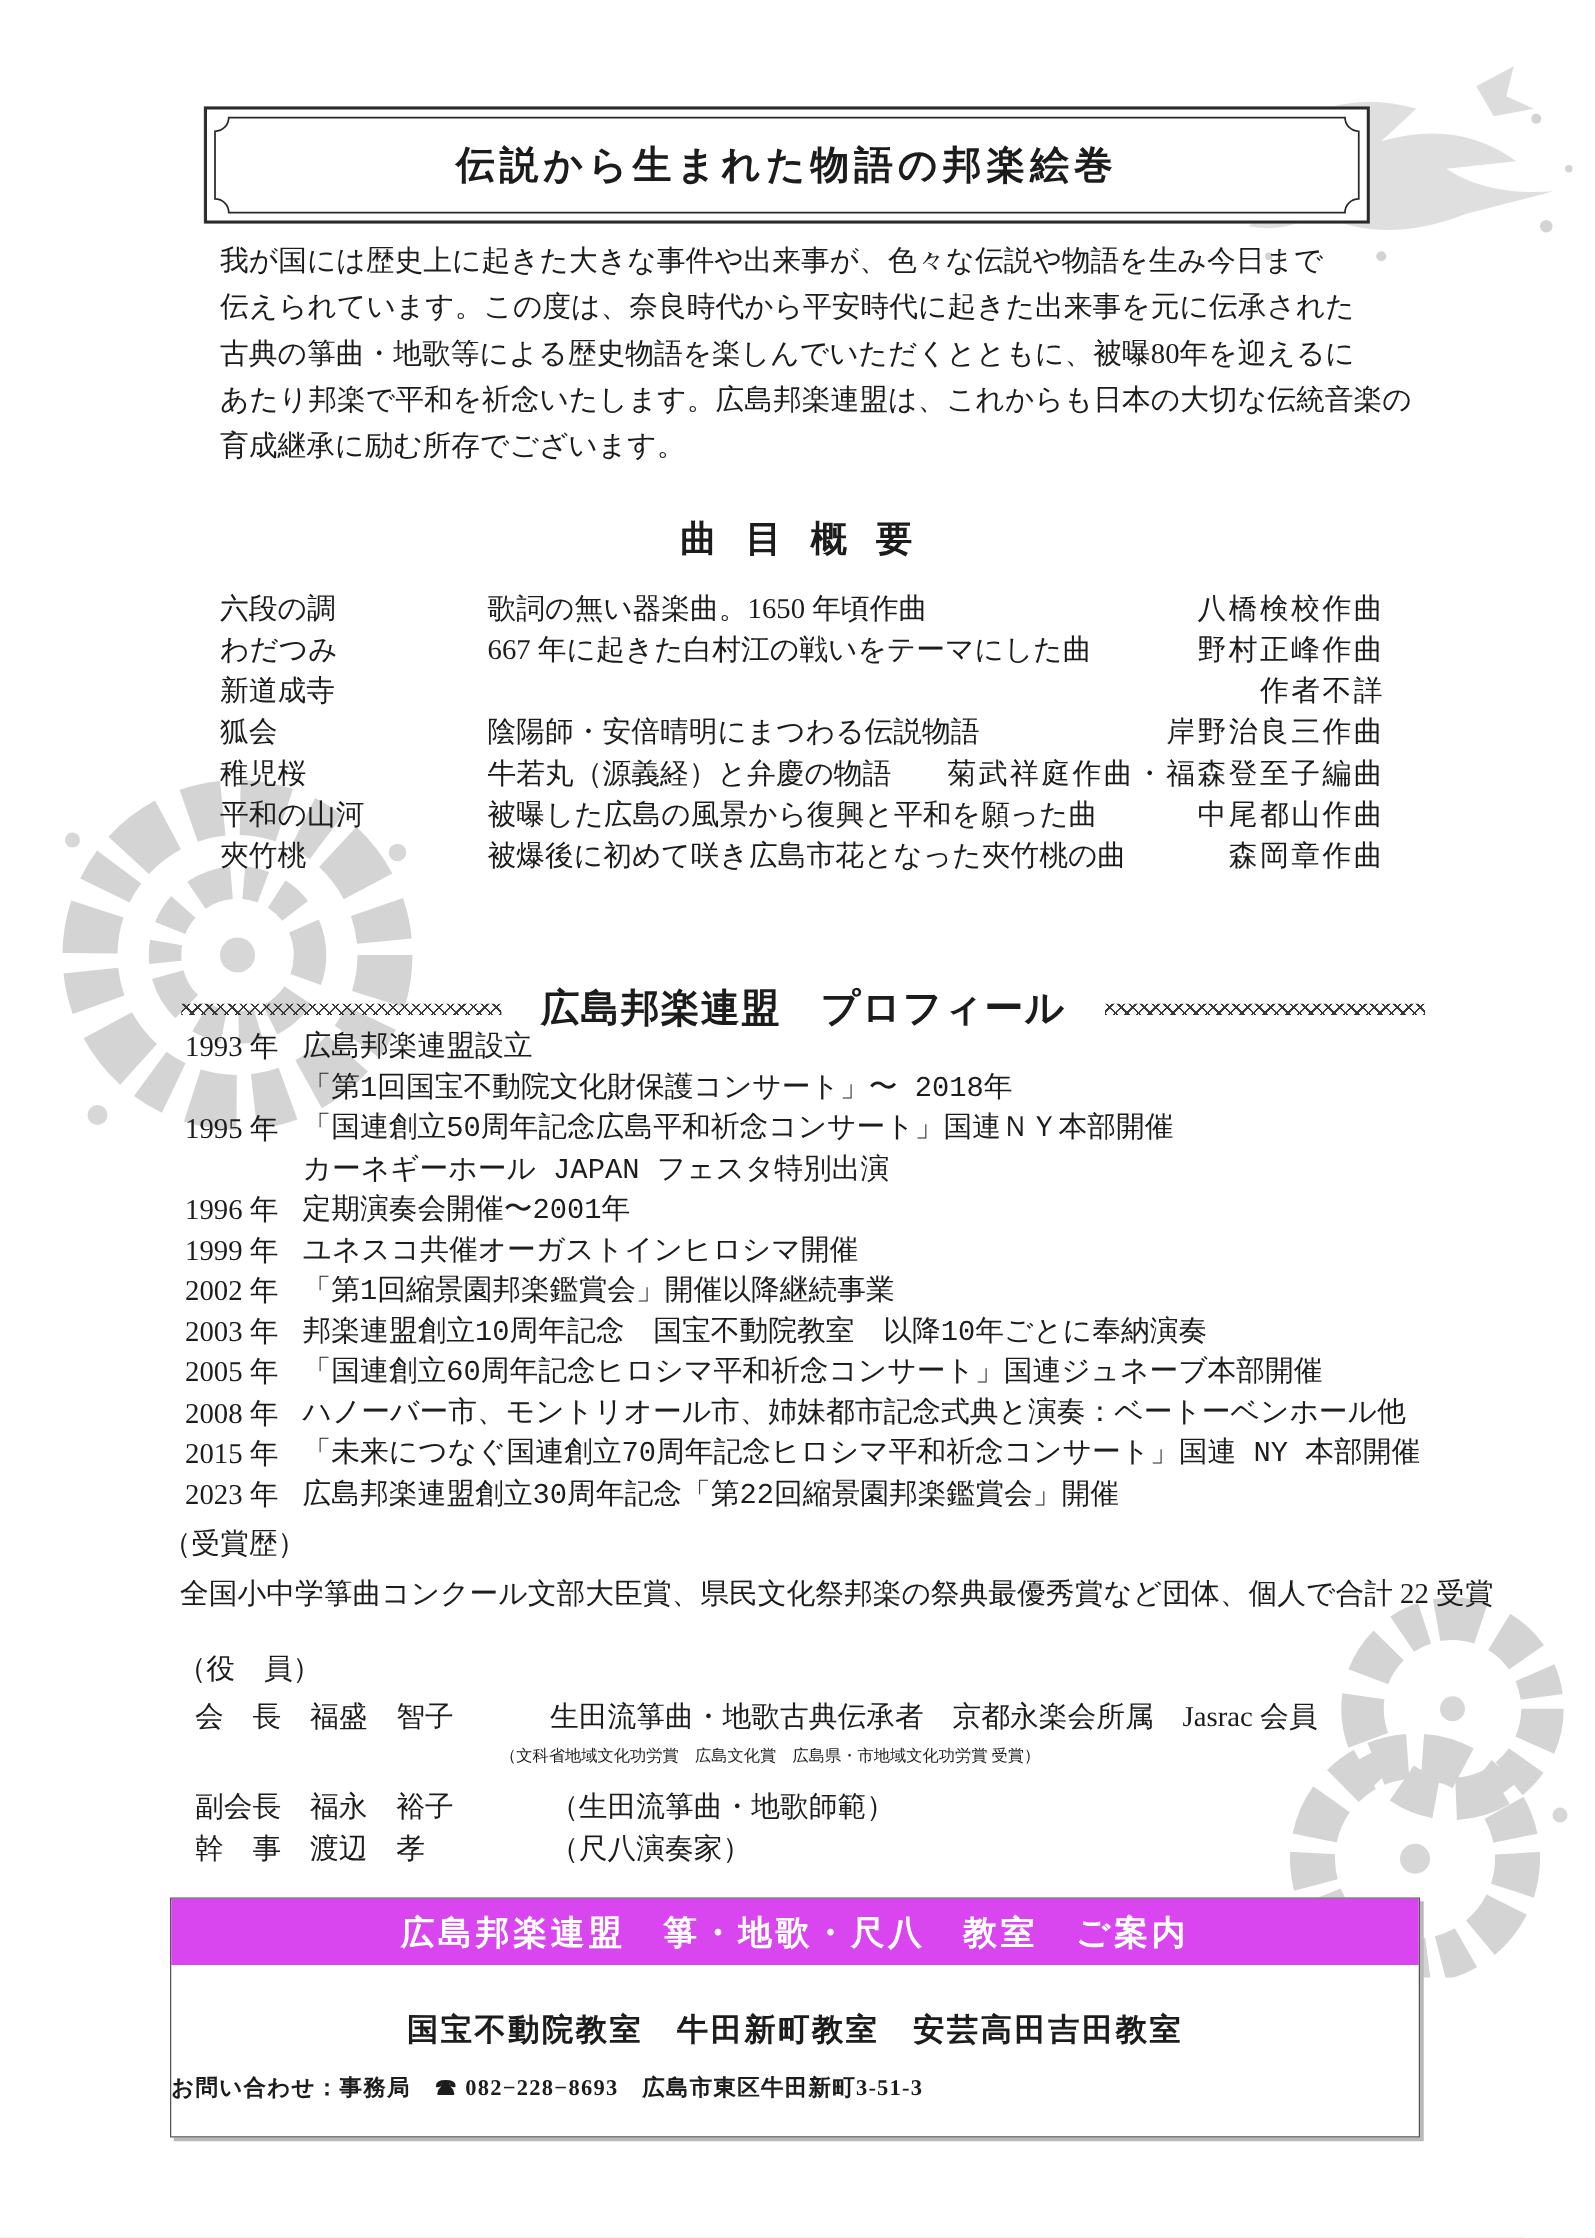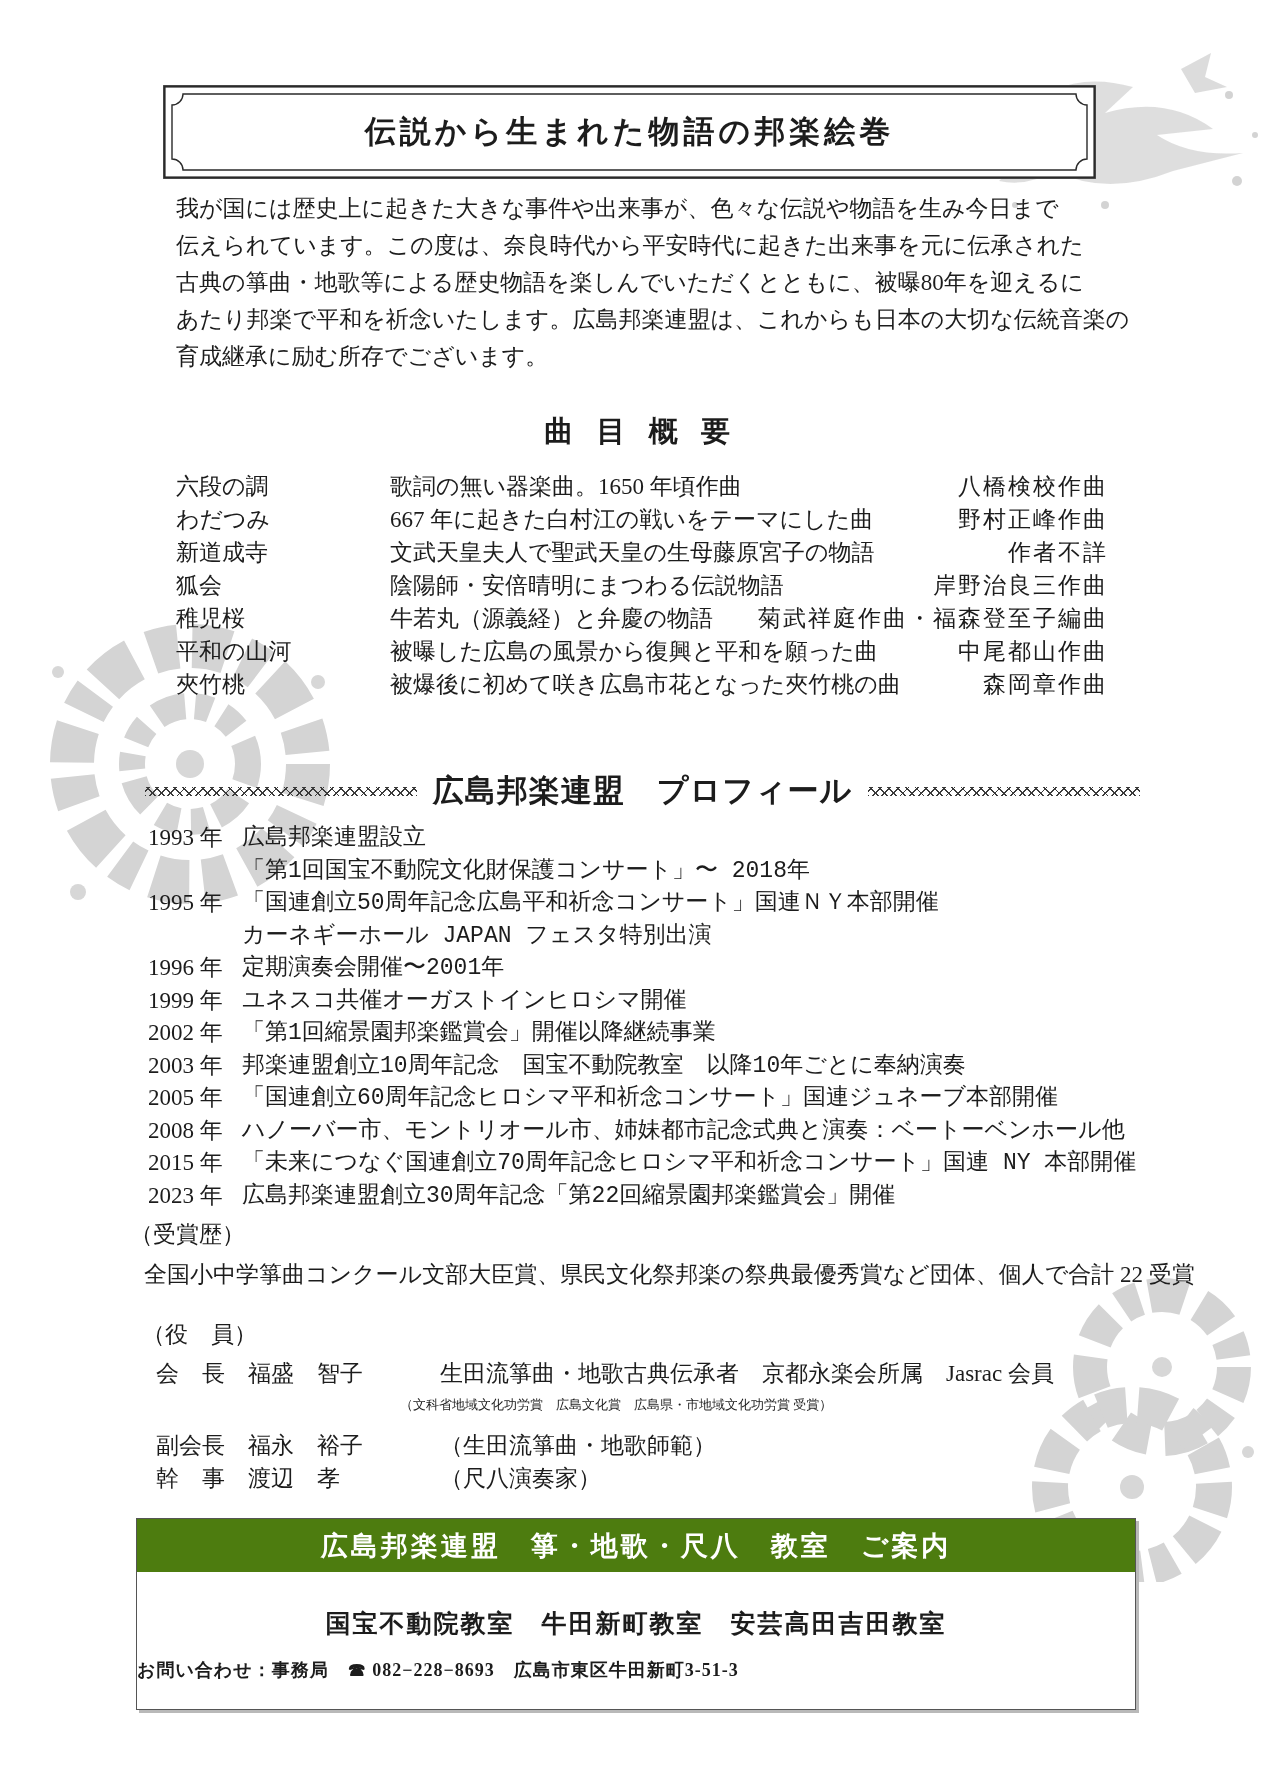--- a/index.html
+++ b/index.html
@@ -28,21 +28,21 @@
   .program-table{position:absolute;left:176px;top:470px;width:932px;z-index:1;}
   .prow{display:flex;line-height:33px;font-size:23px;}
   .ptitle{width:214px;white-space:nowrap;}
   .pdesc{flex:1;white-space:nowrap;}
   .pcomp{margin-left:auto;text-align:right;letter-spacing:2px;white-space:nowrap;}
   
   .profile-row{
     position:absolute;left:145px;top:770px;width:995px;z-index:1;
     display:flex;align-items:center;gap:16px;
   }
-  .profile-heading{margin:0;font-size:31px;font-weight:bold;letter-spacing:1px;white-space:nowrap;}
+  .profile-heading{margin:16px;font-size:31px;font-weight:bold;letter-spacing:1px;white-space:nowrap;}
   .chain{
     flex:1;height:9px;
     background:
       repeating-linear-gradient(45deg,#3a3a3a 0 1.3px,transparent 1.3px 6.5px),
       repeating-linear-gradient(-45deg,#3a3a3a 0 1.3px,transparent 1.3px 6.5px);
   }
   
   .timeline{position:absolute;left:148px;top:822px;width:1080px;z-index:1;}
   .trow{display:flex;line-height:32.5px;font-size:23px;}
   .tyear{width:74px;white-space:nowrap;}
@@ -58,21 +58,21 @@
   .orole{width:92px;white-space:nowrap;}
   .oname{width:152px;white-space:nowrap;}
   .onote{flex:1;white-space:nowrap;margin-left:40px;}
   .osub{font-size:13px;line-height:29px;padding-left:258px;white-space:nowrap;margin-bottom:10px;}
   
   .footer-box{
     position:absolute;left:136px;top:1518px;width:1000px;height:192px;z-index:1;
     background:#fff;border:1px solid #555;box-shadow:3px 3px 0 #b9b9b9;box-sizing:border-box;
   }
   .footer-bar{
-    height:53px;background:#4d7c0f;color:#ffffff;
+    height:53px;background:#d946ef;color:#ffffff;
     display:flex;align-items:center;justify-content:center;
     font-size:27px;font-weight:bold;letter-spacing:3px;white-space:nowrap;
   }
   .footer-classrooms{
     margin-top:35px;text-align:center;
     font-size:25px;font-weight:bold;letter-spacing:2px;white-space:nowrap;
   }
   .footer-contact{
     margin-top:18px;text-align:left;
     font-size:18px;font-weight:bold;letter-spacing:1px;white-space:nowrap;
@@ -145,21 +145,20 @@
       <span class="pdesc">歌詞の無い器楽曲。1650 年頃作曲</span>
       <span class="pcomp">八橋検校作曲</span>
     </div>
     <div class="prow">
       <span class="ptitle">わだつみ</span>
       <span class="pdesc">667 年に起きた白村江の戦いをテーマにした曲</span>
       <span class="pcomp">野村正峰作曲</span>
     </div>
     <div class="prow">
       <span class="ptitle">新道成寺</span>
-      <span class="pdesc">文武天皇夫人で聖武天皇の生母藤原宮子の物語</span>
       <span class="pcomp">作者不詳</span>
     </div>
     <div class="prow">
       <span class="ptitle">狐会</span>
       <span class="pdesc">陰陽師・安倍晴明にまつわる伝説物語</span>
       <span class="pcomp">岸野治良三作曲</span>
     </div>
     <div class="prow">
       <span class="ptitle">稚児桜</span>
       <span class="pdesc">牛若丸（源義経）と弁慶の物語</span>

